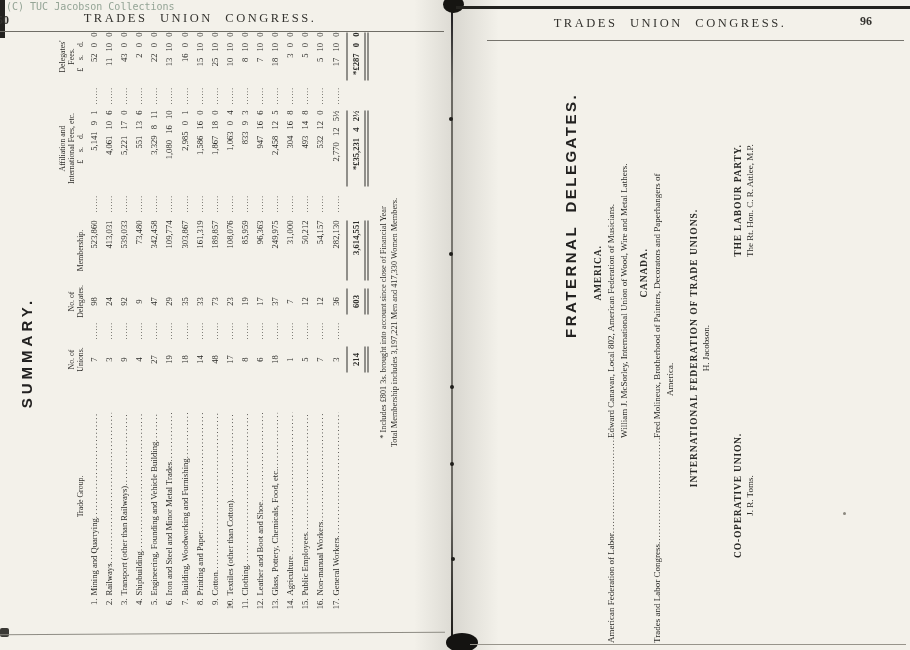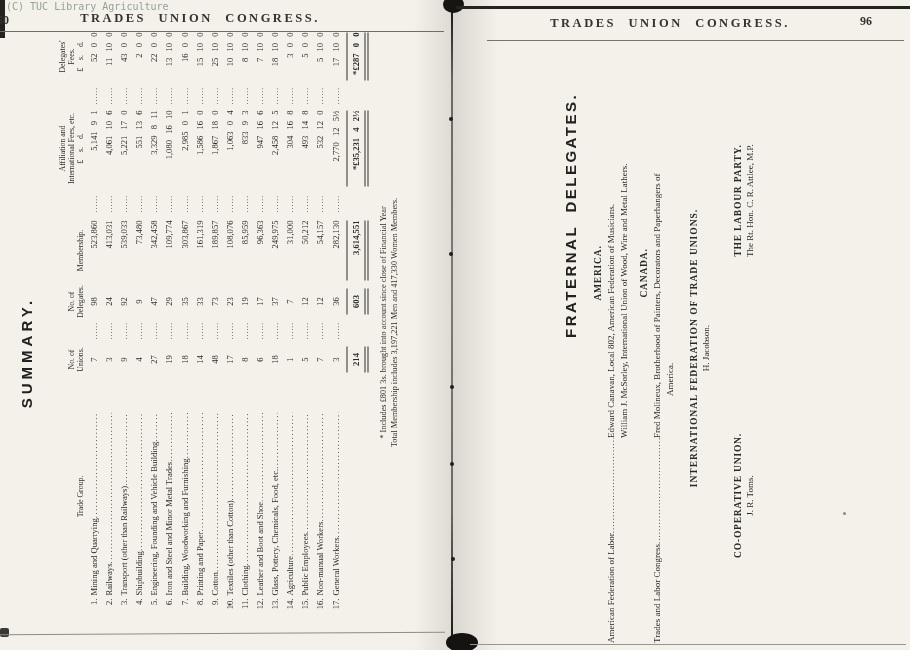--- a/index.html
+++ b/index.html
@@ -26,21 +26,21 @@
   .rule-left-head{left:0;top:31px;width:444px;}
   .rule-right-top{left:456px;top:6px;width:454px;height:3px;background:#24231f;}
   .rule-right-head{left:487px;top:40px;width:417px;background:#76746d;}
   .rule-left-bottom{left:0;top:633px;width:445px;background:#8e8c84;transform:rotate(-0.35deg);}
   .rule-right-bottom{left:470px;top:644px;width:436px;background:#97948b;}
 
   
   .watermark{position:absolute;left:6px;top:1px;
     font-family:"DejaVu Sans Mono", monospace;font-size:10px;letter-spacing:0px;
     color:#8fa091;opacity:.95;}
-  .run-head{position:absolute;font-weight:bold;font-size:12.5px;letter-spacing:2.5px;word-spacing:7px;color:#33322e;}
+  .run-head{position:absolute;font-weight:normal;font-size:12.5px;letter-spacing:2.5px;word-spacing:7px;color:#33322e;}
   .head-left{left:60px;top:11px;width:280px;text-align:center;}
   .head-right{left:530px;top:16px;width:280px;text-align:center;}
   .pageno{position:absolute;font-weight:bold;font-size:12px;color:#33322e;}
   .pageno-left{left:-3px;top:13px;}
   .pageno-right{left:860px;top:14px;}
 
   
   .rot{position:absolute;transform:rotate(-90deg);}
   .summary-block{left:-82px;top:130px;width:580px;height:385px;}
   .fraternal-block{left:372px;top:223px;width:590px;height:250px;}
@@ -108,21 +108,21 @@
 <div class="stitch" style="left:450px;top:462px"></div>
 <div class="stitch" style="left:451px;top:557px"></div>
 <div class="speck" style="left:843px;top:512px"></div>
 <div class="speck" style="left:228px;top:603px"></div>
 <div class="rule rule-left-head"></div>
 <div class="rule rule-right-top"></div>
 <div class="rule rule-right-head"></div>
 <div class="rule rule-left-bottom"></div>
 <div class="rule rule-right-bottom"></div>
 
-<div class="watermark">(C) TUC Library Agriculture</div>
+<div class="watermark">(C) TUC Jacobson Collections</div>
 <div class="pageno pageno-left">50</div>
 <div class="run-head head-left">TRADES UNION CONGRESS.</div>
 <div class="run-head head-right">TRADES UNION CONGRESS.</div>
 <div class="pageno pageno-right">96</div>
 
 <div class="rot summary-block">
   <div class="sum-title">SUMMARY.</div>
 
   <div class="hrow">
     <div class="t-name-wrap hcell">

